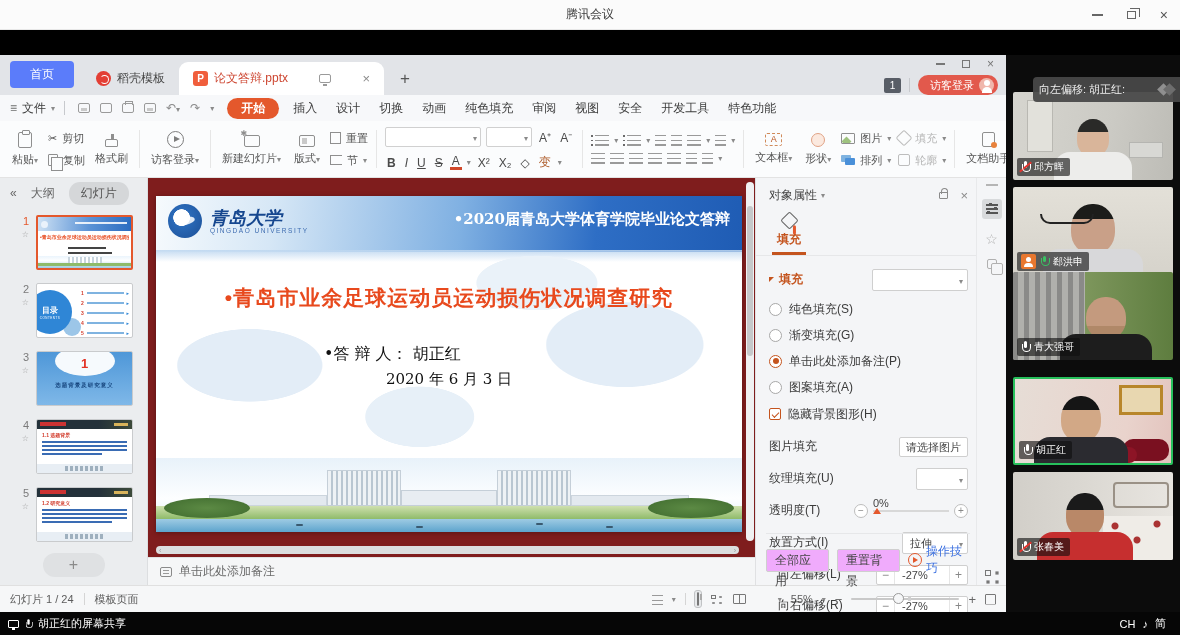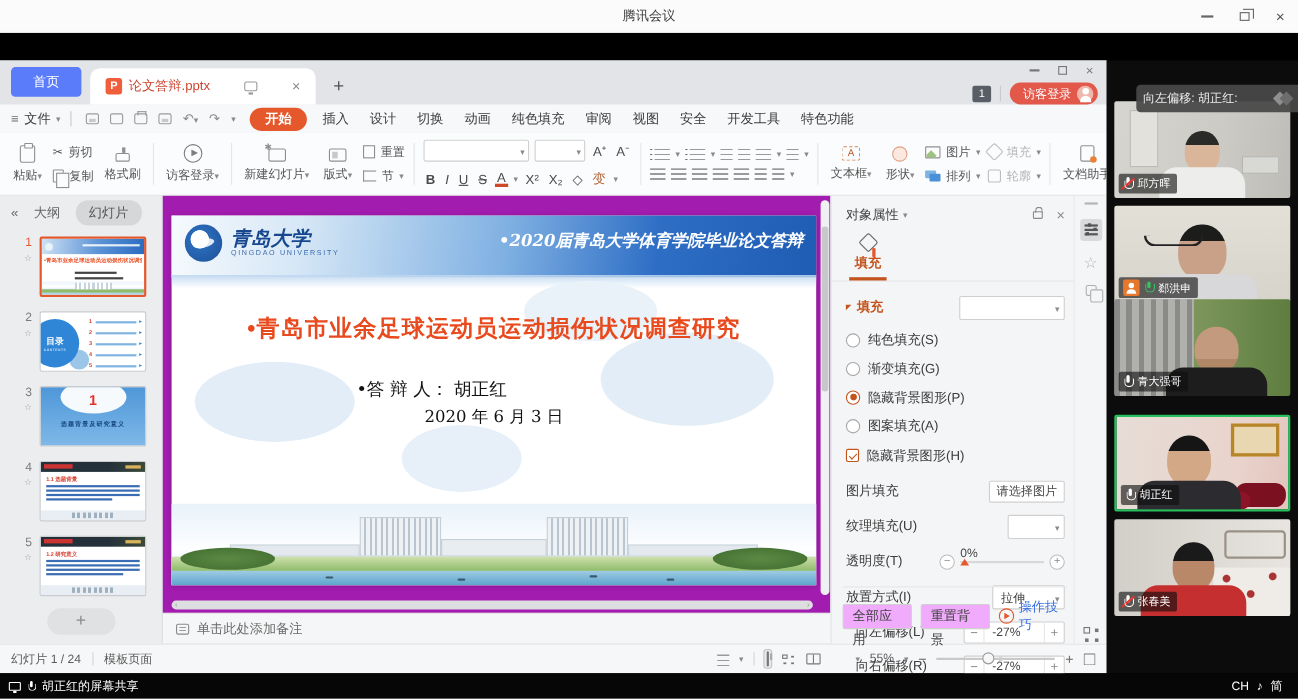--- a/index.html
+++ b/index.html
@@ -139,30 +139,30 @@
 .m45-head{position:absolute;left:0;top:0;right:0;height:9px;background:linear-gradient(90deg,#24313a 65%,#3c4a3a 100%)}
 .m45-head::before{content:'';position:absolute;left:3px;top:2px;width:26px;height:4px;background:#c33}
 .m45-head::after{content:'';position:absolute;right:4px;top:2.5px;width:14px;height:3px;background:#d8b35a}
 .m45-h2{position:absolute;left:5px;top:12px;color:#d23a2a;font-size:5px;font-weight:bold}
 .m45-l{position:absolute;left:5px;height:1.5px;background:#3a6cb4}
 .m45-b{position:absolute;bottom:0;left:0;right:0;height:9px;background:#e8eef4}
 .m45-b::after{content:'';position:absolute;left:28px;bottom:2px;width:38px;height:5px;background:repeating-linear-gradient(90deg,#9fb0be 0 3px,#e8eef4 3px 5px)}
 
 
 .center{flex:1;display:flex;flex-direction:column;min-width:0}
-.canvas{flex:1;background:#a21caf;position:relative;overflow:hidden}
+.canvas{flex:1;background:#7f1d1d;position:relative;overflow:hidden}
 .slide{position:absolute;left:8px;top:18px;width:586px;height:336px;background:#fff;box-shadow:0 1px 5px rgba(0,0,0,.3)}
 .s-head{height:56px;background:linear-gradient(97deg,#f6fafd 0%,#d6e7f6 20%,#7fb0e2 52%,#2e6ec5 75%,#1f5cb4 100%);position:relative}
 .s-head::after{content:'';position:absolute;left:0;right:0;bottom:-10px;height:12px;background:linear-gradient(rgba(190,215,240,.9),rgba(255,255,255,0))}
 .s-logo{position:absolute;left:12px;top:8px;display:flex;align-items:center;gap:8px}
 .s-logocircle{width:34px;height:34px;border-radius:50%;background:radial-gradient(circle at 40% 40%,#fff 28%,#2a6ab8 30%,#1c4f96 100%);position:relative}
 .s-logocircle::after{content:'';position:absolute;left:7px;top:13px;width:20px;height:8px;border-radius:50%;background:#fff;opacity:.85;transform:rotate(-12deg)}
 .s-logocn{font-family:"DejaVu Serif",serif;font-style:italic;font-weight:bold;font-size:18px;color:#16478f;line-height:1.1}
 .s-logoen{font-size:6.5px;letter-spacing:1.5px;color:#3e6cb0}
-.s-banner{position:absolute;right:12px;top:14px;color:#fff;font-family:"DejaVu Serif",serif;font-style:italic;font-weight:bold;font-size:15px}
+.s-banner{position:absolute;right:12px;top:14px;color:#fff;font-family:"DejaVu Serif",serif;font-weight:bold;font-size:15px}
 .s-body{position:relative;height:206px;background:
  radial-gradient(ellipse 120px 60px at 16% 55%,#e3edf7 0 60%,transparent 61%),
  radial-gradient(ellipse 90px 50px at 45% 80%,#e7f0f8 0 60%,transparent 61%),
  radial-gradient(ellipse 130px 70px at 80% 45%,#e3edf7 0 60%,transparent 61%),
  radial-gradient(ellipse 100px 45px at 65% 15%,#eaf2f9 0 60%,transparent 61%)}
 .s-title{padding-top:32px;text-align:center;color:#e8491d;font-weight:bold;font-size:21px;letter-spacing:1px}
 .s-lines{margin:26px 0 0 168px;font-family:"DejaVu Serif",serif;font-size:16px;color:#111;line-height:1.95}
 .s-date{text-align:center;font-family:"DejaVu Serif",serif;font-size:15px;color:#111;margin-top:1px}
 .s-photo{position:absolute;left:0;right:0;bottom:0;height:74px;background:linear-gradient(#e8f2fa 0%,#fdfeff 55%,#d7ecf6 100%);overflow:hidden}
 .bldL{position:absolute;left:50%;transform:translateX(-122px);bottom:26px;width:74px;height:36px;background:repeating-linear-gradient(90deg,#eef2f5 0 3px,#b9c6d1 3px 5px);border:1px solid #c5cfd8}
@@ -311,20 +311,24 @@
       <span class="ico-min"></span>
       <span class="ico-restore"></span>
       <span class="xg">×</span>
     </div>
   </div>
 
   <div class="wps">
 
     <div class="tabbar">
       <span class="btn-home">首页</span>
+      <div class="tab">
+        <span class="docer-ic"></span>
+        <span>稻壳模板</span>
+      </div>
       <div class="tab doc">
         <span class="ppt-ic">P</span>
         <span>论文答辩.pptx</span>
         <span class="tabx"><span class="cast-ic"></span></span>
         <span class="tabx">×</span>
       </div>
       <span class="newtab">+</span>
       <div class="tab-right">
         <div class="mini-ctl">
           <span class="ico-min"></span>
@@ -708,21 +712,21 @@
           <div class="rad">
               <span class="rc"></span>
               <span>纯色填充(S)</span>
             </div>
           <div class="rad">
               <span class="rc"></span>
               <span>渐变填充(G)</span>
             </div>
           <div class="rad on">
               <span class="rc"></span>
-              <span>隐藏背景图形(P)</span>
+              <span>单击此处添加备注(P)</span>
             </div>
           <div class="rad">
               <span class="rc"></span>
               <span>图案填充(A)</span>
             </div>
           <div class="chk">
               <span class="cb"></span>
               <span>隐藏背景图形(H)</span>
             </div>
 

